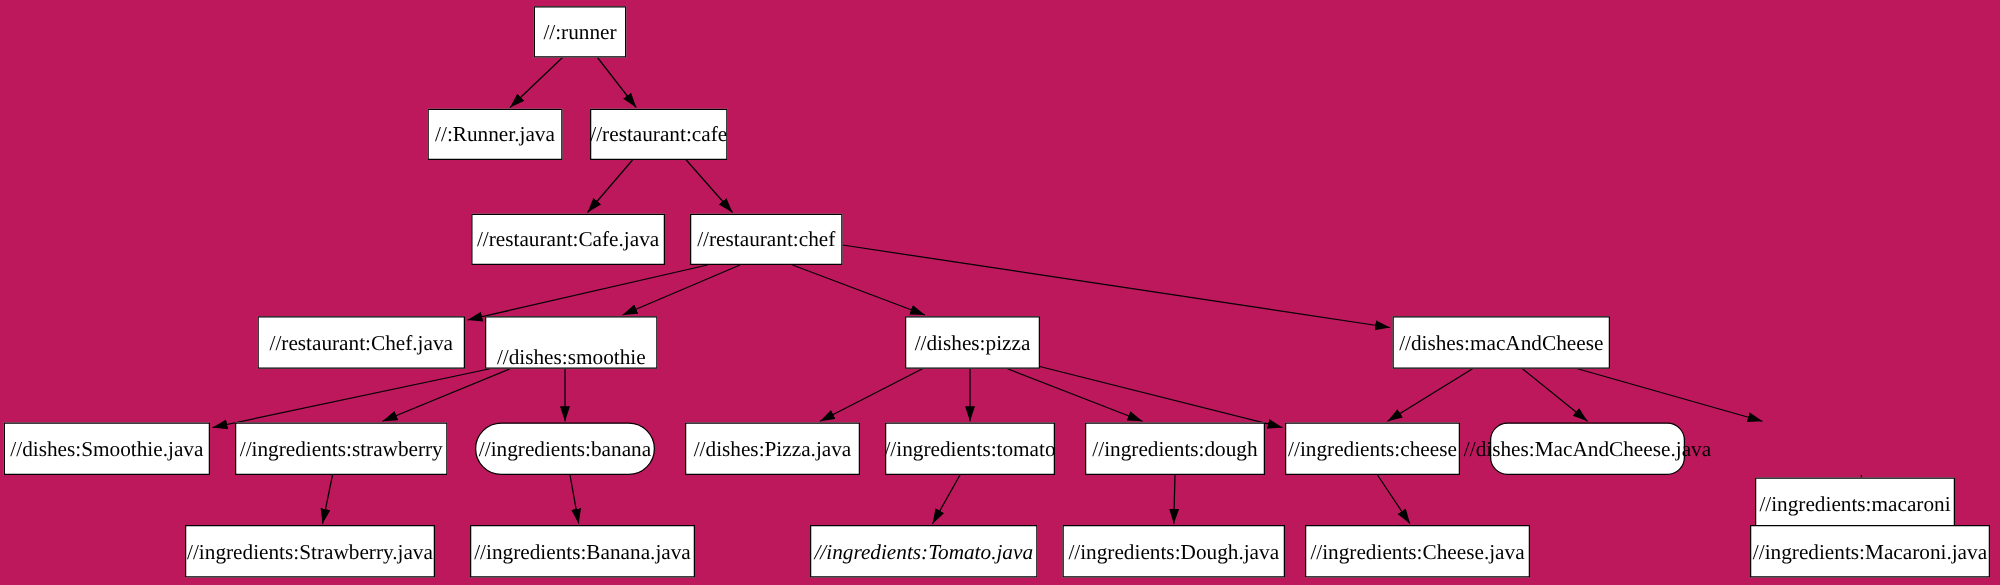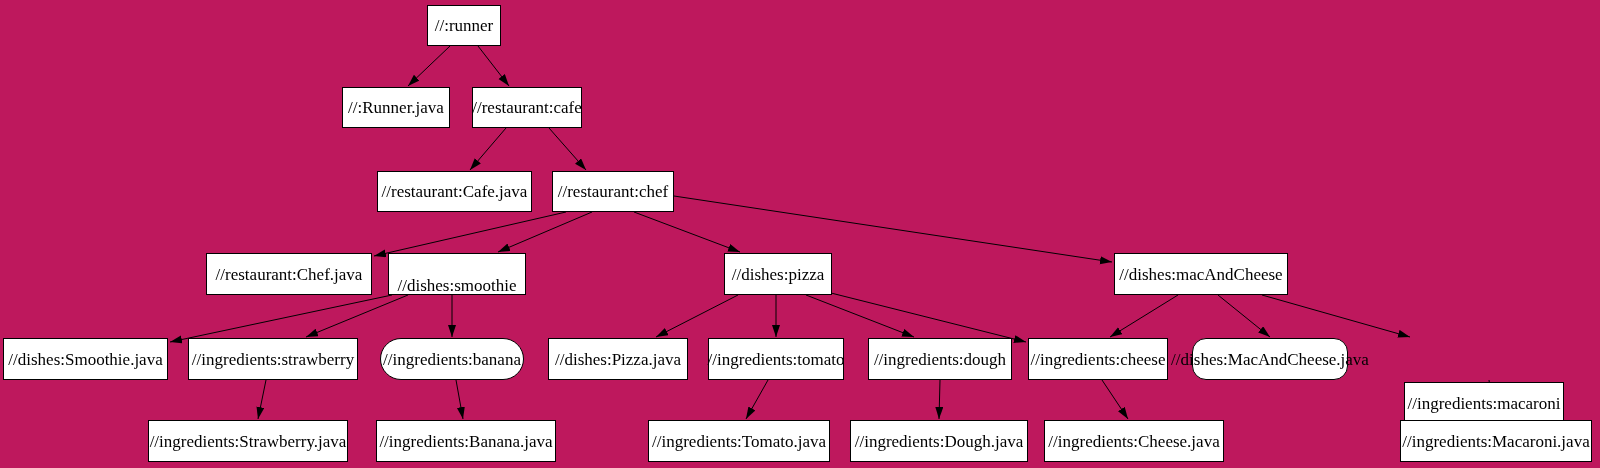--- a/index.html
+++ b/index.html
@@ -118,21 +118,21 @@
     </div>
     <div class="graph-node" style="left: 1404px; top: 338px; width: 160px; height: 42px; margin-top: 44px;">
       <span>//ingredients:macaroni</span>
     </div>
     <div class="graph-node" style="left: 148px; top: 420px; width: 200px; height: 42px;">
       <span>//ingredients:Strawberry.java</span>
     </div>
     <div class="graph-node" style="left: 376px; top: 420px; width: 180px; height: 42px;">
       <span>//ingredients:Banana.java</span>
     </div>
-    <div class="graph-node" style="left: 648px; top: 420px; width: 182px; height: 42px;">
+    <div class="graph-node" style="left: 648px; top: 420px; width: 182px; height: 42px; font-style: italic;">
       <span>//ingredients:Tomato.java</span>
     </div>
     <div class="graph-node" style="left: 850px; top: 420px; width: 178px; height: 42px;">
       <span>//ingredients:Dough.java</span>
     </div>
     <div class="graph-node" style="left: 1044px; top: 420px; width: 180px; height: 42px;">
       <span>//ingredients:Cheese.java</span>
     </div>
     <div class="graph-node" style="left: 1400px; top: 420px; width: 192px; height: 42px;">
       <span>//ingredients:Macaroni.java</span>

